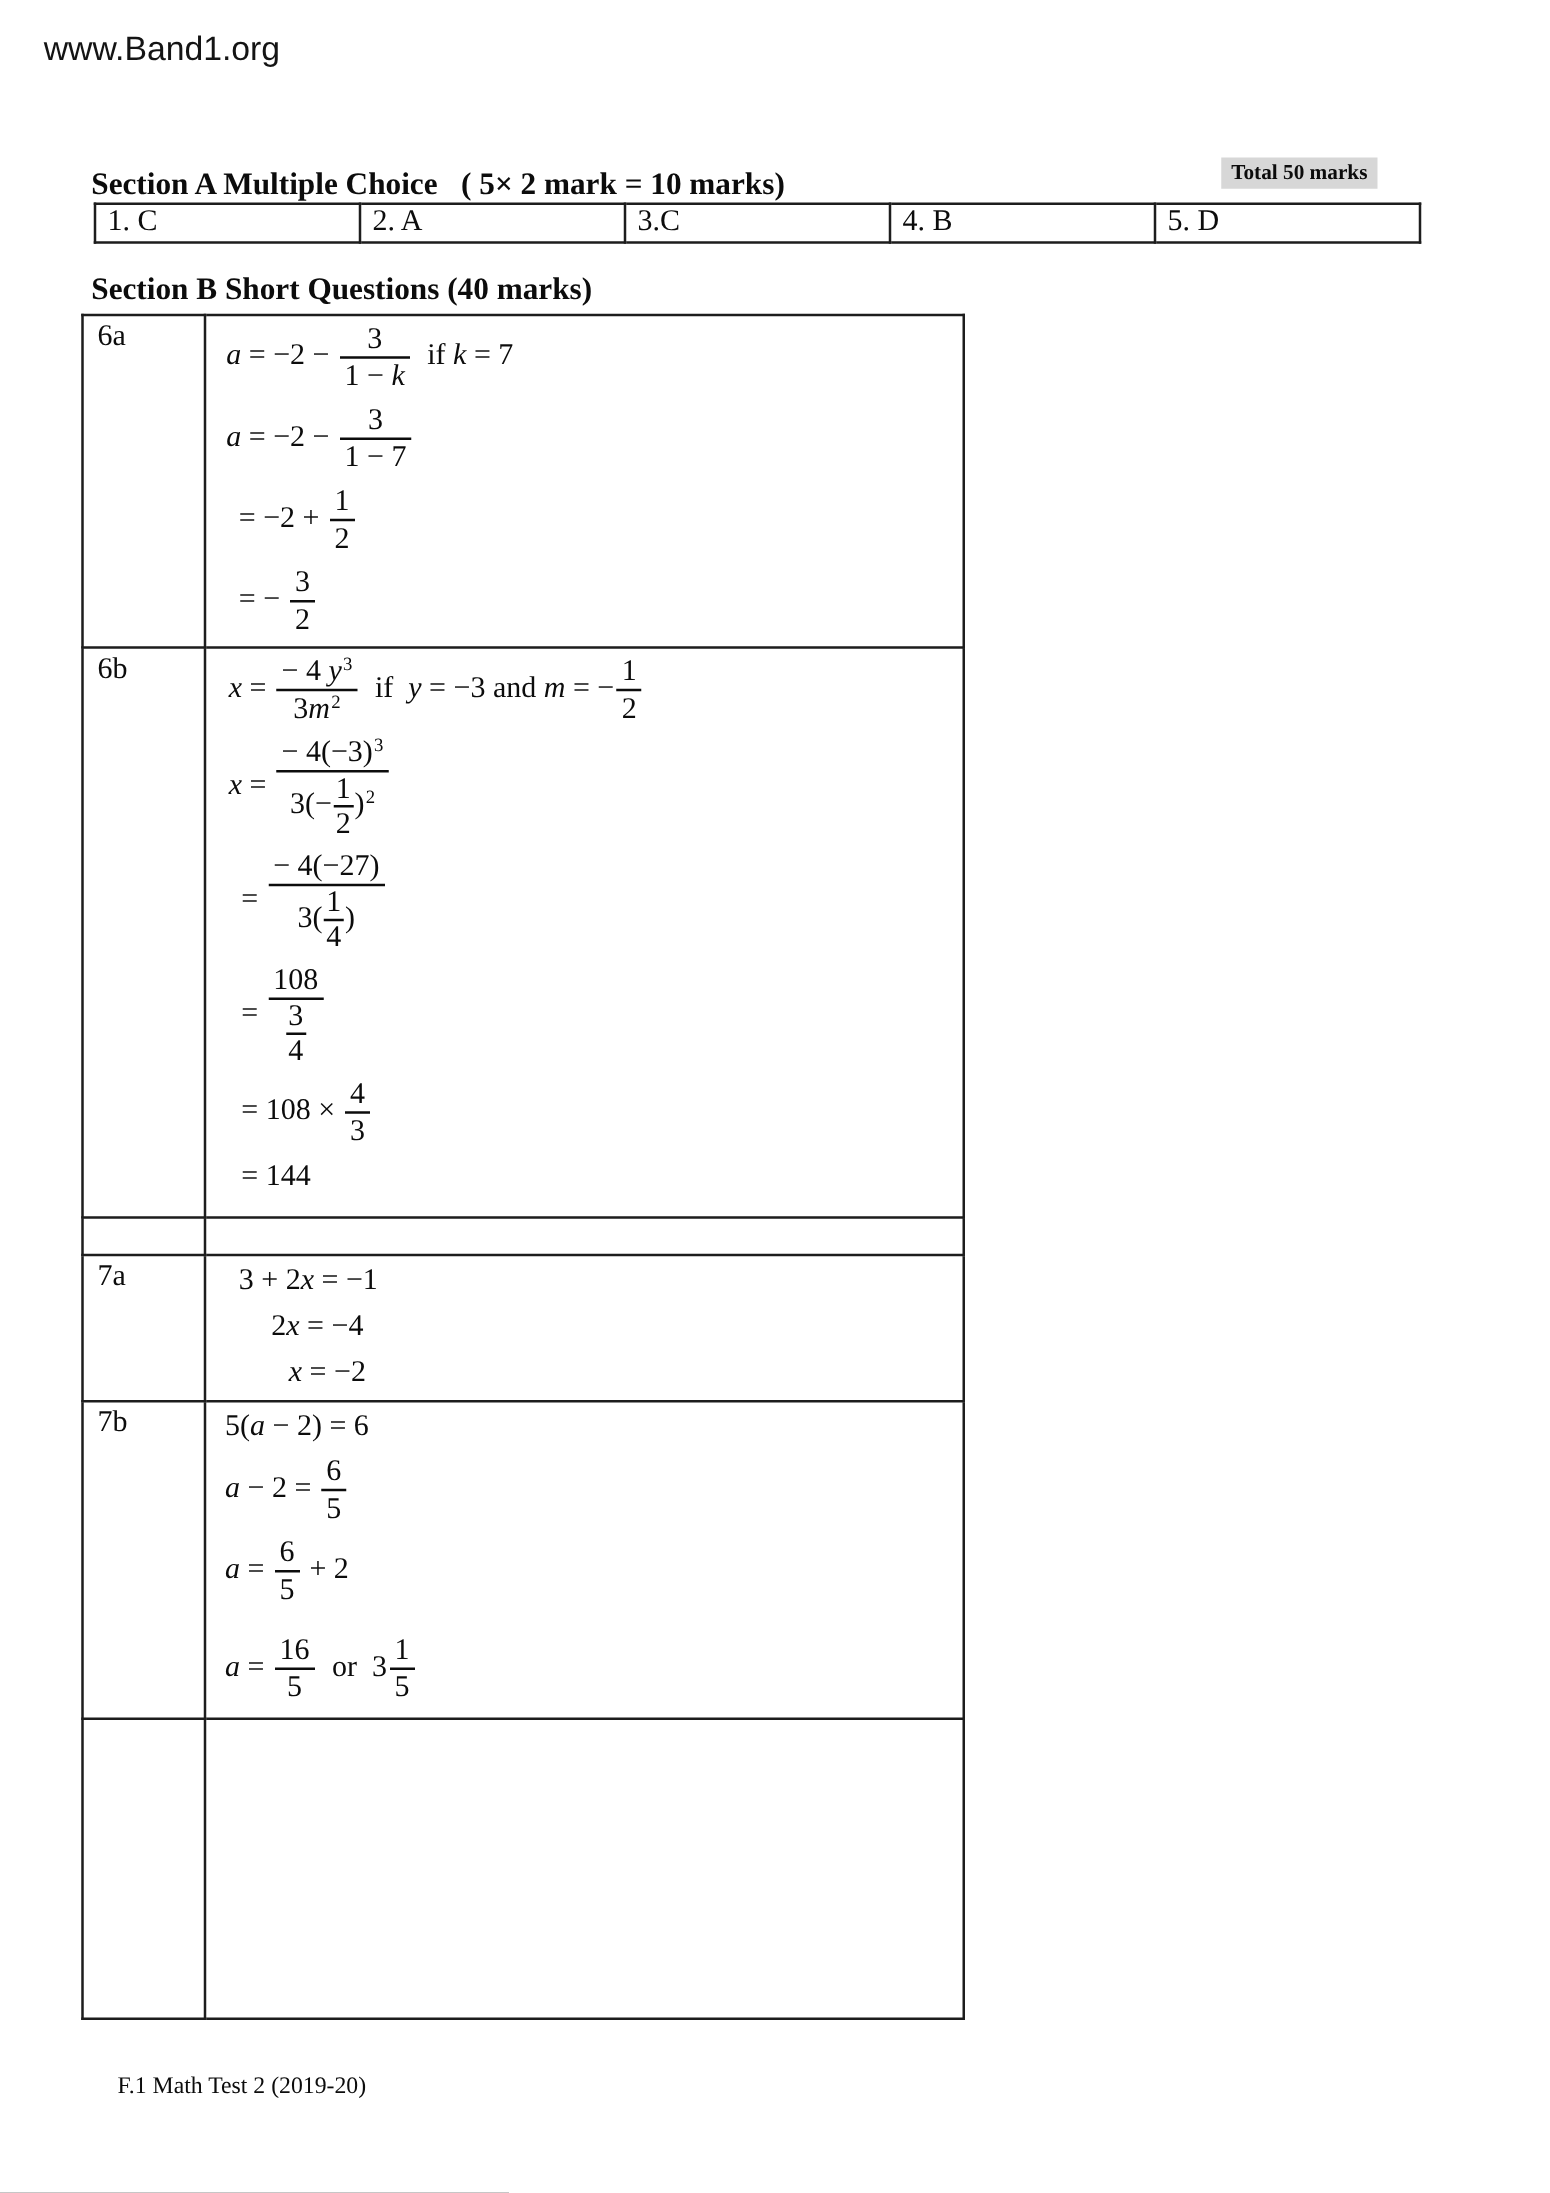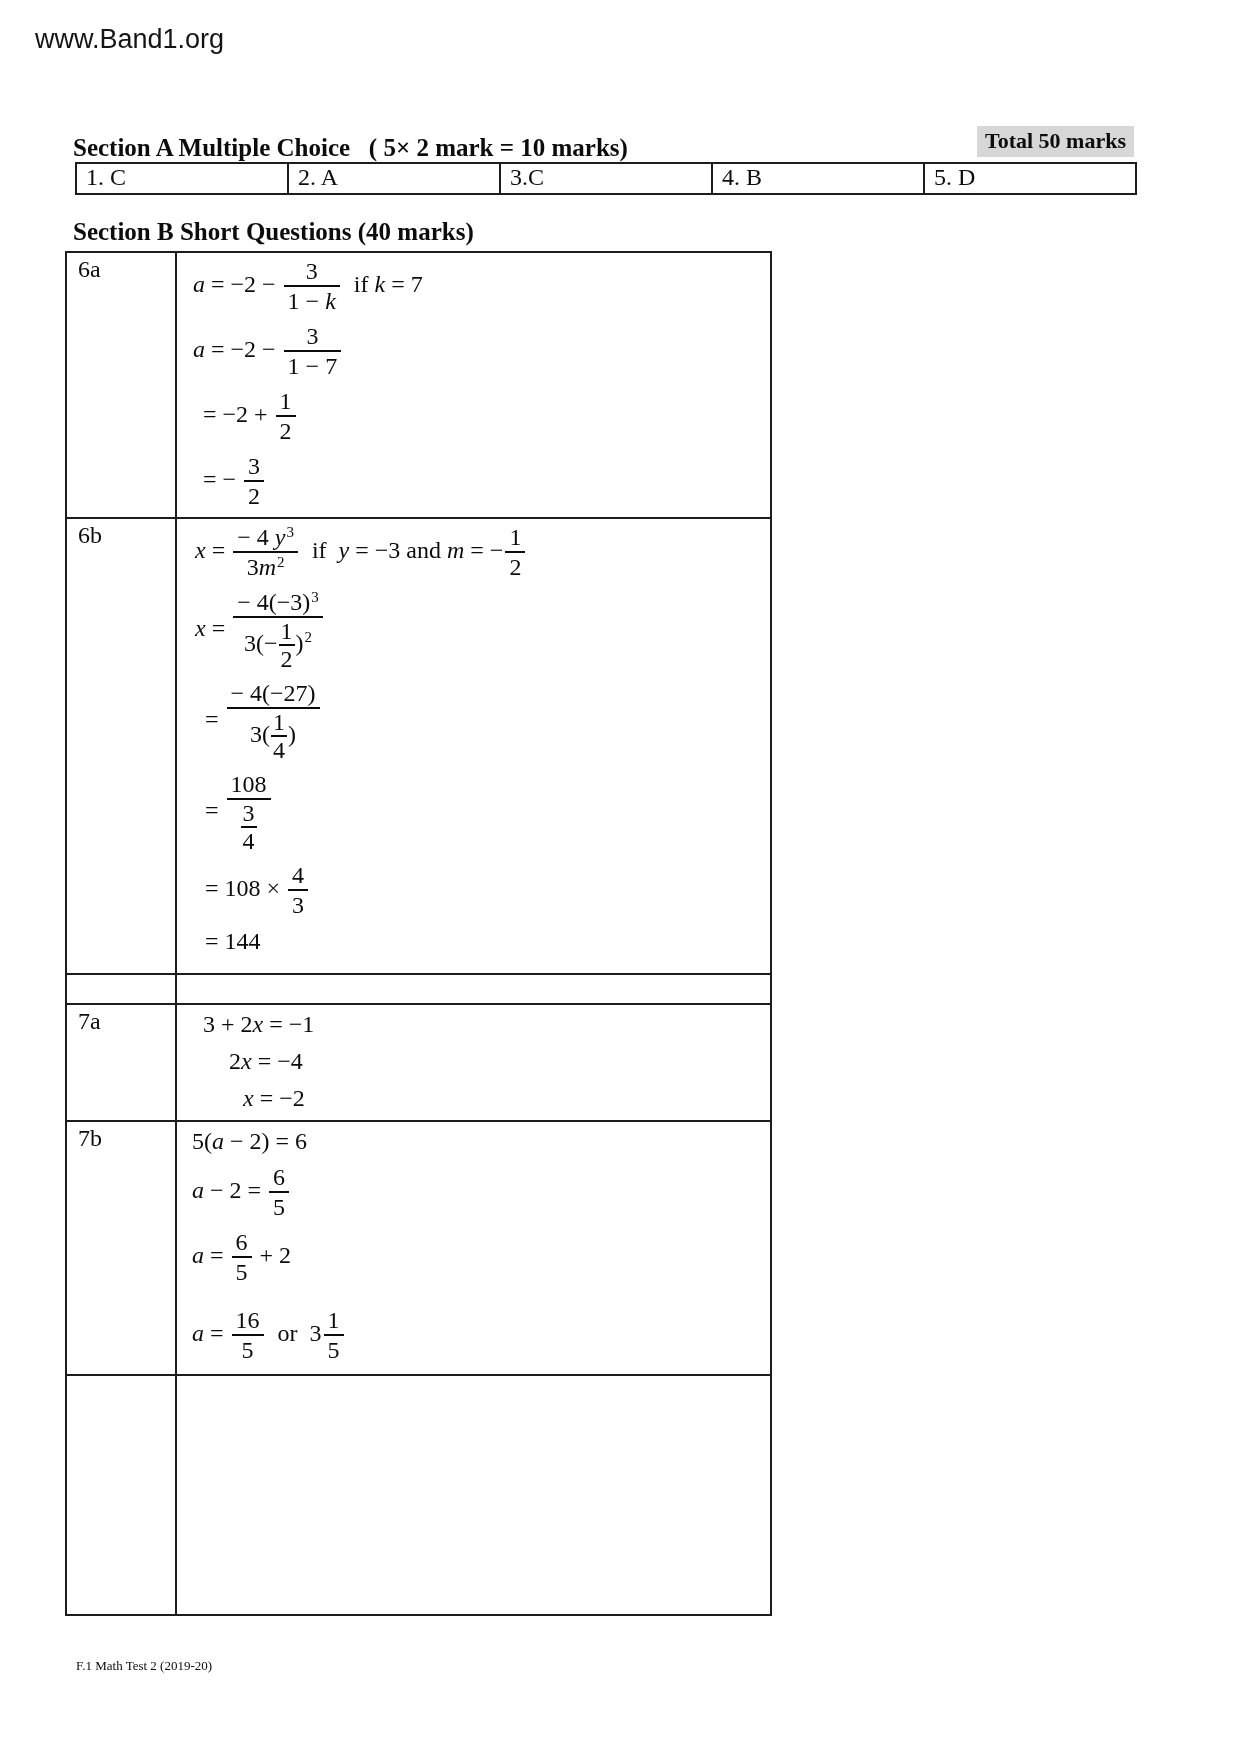--- a/index.html
+++ b/index.html
@@ -16,53 +16,53 @@
   .title-wrap{position:absolute;left:0;top:70px;width:100%;text-align:center;}
   .title-text{
     font-size:26px;font-weight:bold;
     border-bottom:3px solid #0c0c0c;padding-bottom:1px;
     letter-spacing:0.2px;
   }
   .secA-head{position:absolute;left:73px;top:134px;font-size:25px;font-weight:bold;}
   .total-marks{
     position:absolute;left:977px;top:126px;
     background:#d7d7d7;padding:2px 8px 3px 8px;
-    font-size:22px;font-weight:bold;
+    font-size:17px;font-weight:bold;
   }
   table.answers{
     position:absolute;left:75px;top:162px;width:1062px;
     border-collapse:collapse;table-layout:fixed;
   }
   table.answers td{
     border:2px solid #1d1d1d;height:27px;
     font-size:24px;padding:0 0 2px 9px;vertical-align:middle;
   }
   .secB-head{position:absolute;left:73px;top:218px;font-size:25px;font-weight:bold;}
   table.workings{
     position:absolute;left:65px;top:251px;width:707px;
     border-collapse:collapse;table-layout:fixed;
   }
   table.workings td{border:2px solid #1d1d1d;vertical-align:top;}
-  table.workings td.lbl{width:85px;font-size:24px;padding:3px 12px 0 11px;}
+  table.workings td.lbl{width:85px;font-size:24px;padding:3px 0 0 11px;}
   table.workings td.work{padding:4px 6px 0 0;font-size:24px;}
   table.workings tr:nth-child(1) td{height:256px;}
   table.workings tr:nth-child(2) td{height:450px;}
   table.workings tr:nth-child(3) td{height:24px;}
   table.workings tr:nth-child(4) td{height:98px;}
   table.workings tr:nth-child(5) td{height:248px;}
   table.workings tr:nth-child(6) td{height:234px;}
   .mline{margin:0 0 7px 0;line-height:30px;white-space:nowrap;}
   .it{font-style:italic;}
   .fr{display:inline-block;vertical-align:middle;text-align:center;margin:0 2px;}
   .fr .nu{display:block;line-height:28px;padding:0 4px;}
   .fr .de{display:block;line-height:28px;padding:0 4px;border-top:2px solid #0c0c0c;}
   .fr .fr{margin:0 1px;}
   .fr .fr .nu,.fr .fr .de{line-height:26px;padding:0 2px;}
   sup{font-size:15px;line-height:0;vertical-align:baseline;position:relative;top:-0.55em;margin-left:1px;}
-  .footer{position:absolute;left:76px;top:1658px;font-size:13px;}
+  .footer{position:absolute;left:94px;top:1658px;font-size:19px;}
 </style>
 </head>
 <body>
 
 <div class="page">
 
   <div class="site">www.Band1.org</div>
 
 
   <div class="secA-head">Section A Multiple Choice &nbsp; ( 5× 2 mark = 10 marks)</div>

